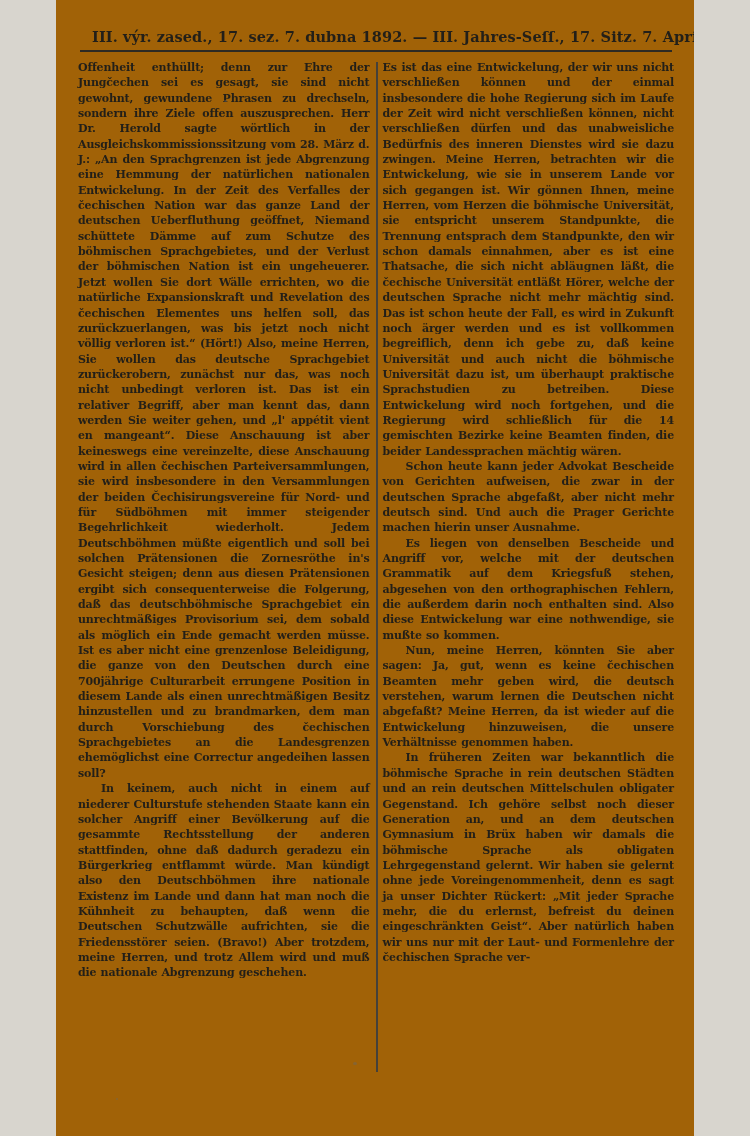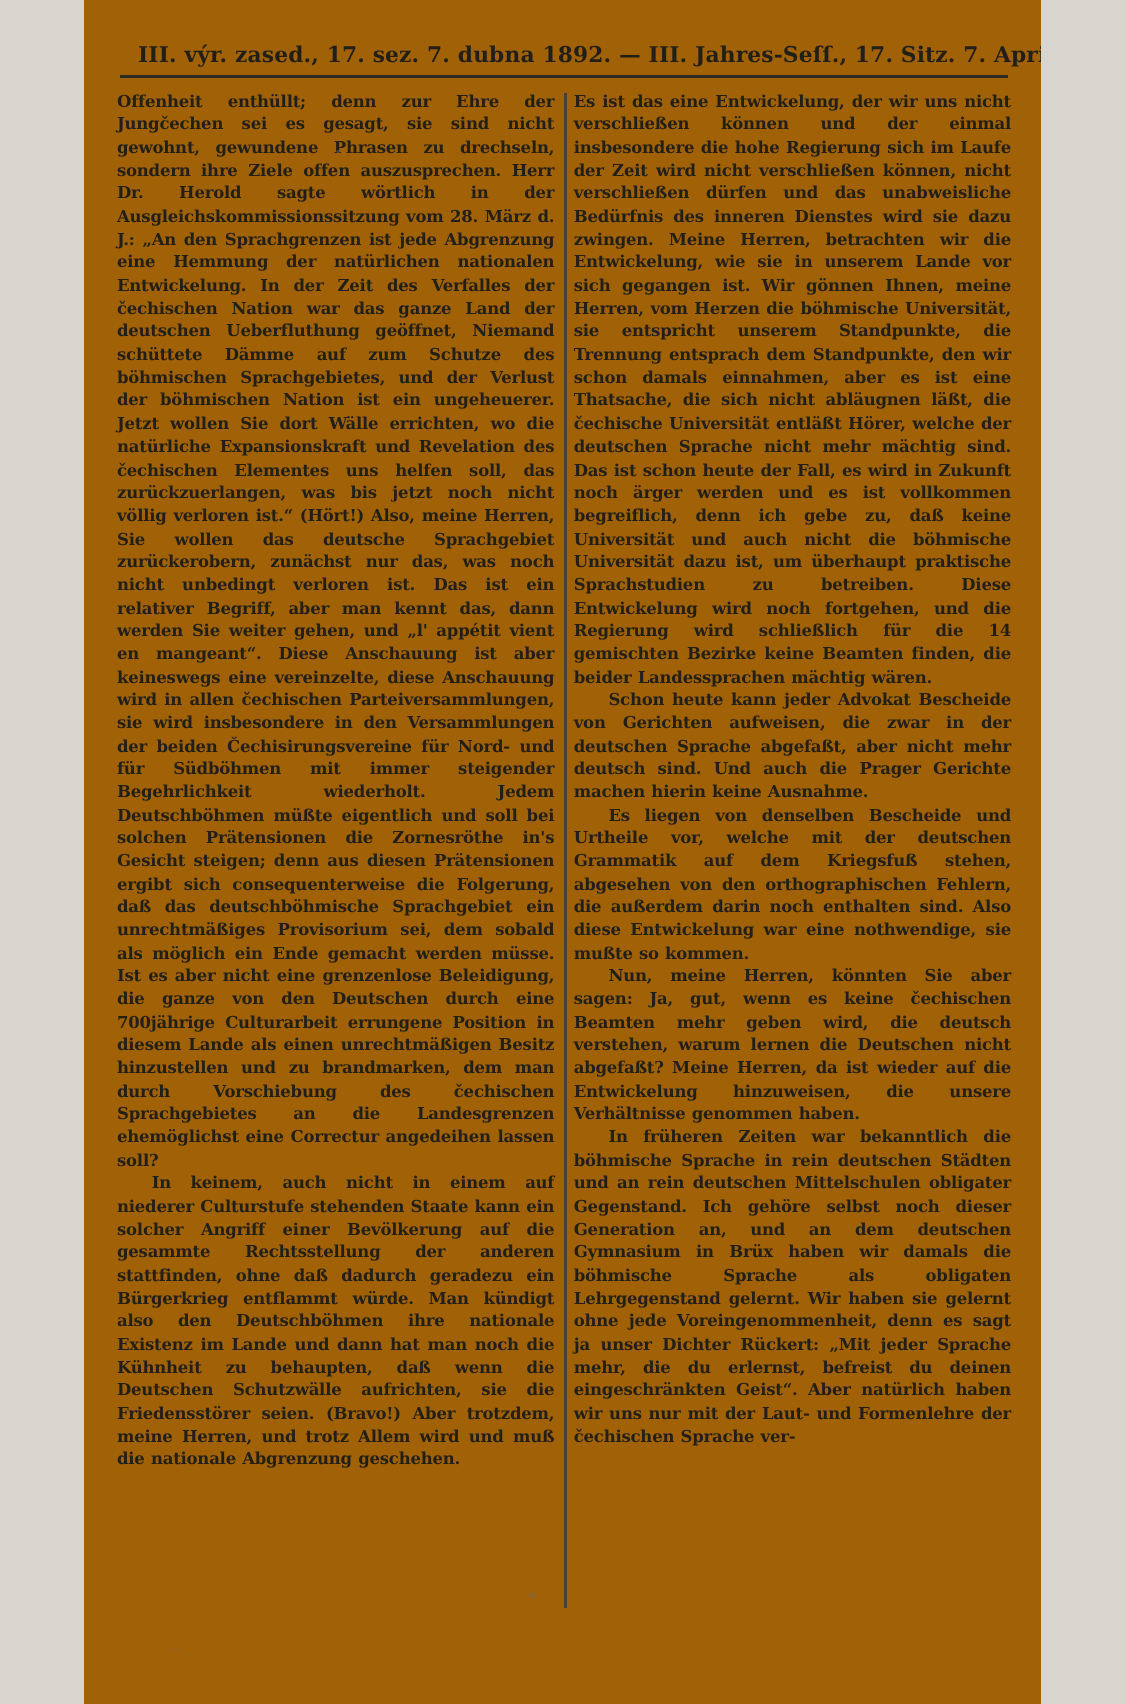--- a/index.html
+++ b/index.html
@@ -88,22 +88,22 @@
 
     <div class="column">
       <p class="cont">Offenheit enthüllt; denn zur Ehre der Jungčechen sei es gesagt, sie sind nicht gewohnt, gewundene Phrasen zu drechseln, sondern ihre Ziele offen auszusprechen. Herr Dr. Herold sagte wörtlich in der Ausgleichskommissionssitzung vom 28. März d. J.: „An den Sprachgrenzen ist jede Abgrenzung eine Hemmung der natürlichen nationalen Entwickelung. In der Zeit des Verfalles der čechischen Nation war das ganze Land der deutschen Ueberfluthung geöffnet, Niemand schüttete Dämme auf zum Schutze des böhmischen Sprachgebietes, und der Verlust der böhmischen Nation ist ein ungeheuerer. Jetzt wollen Sie dort Wälle errichten, wo die natürliche Expansionskraft und Revelation des čechischen Elementes uns helfen soll, das zurückzuerlangen, was bis jetzt noch nicht völlig verloren ist.“ (Hört!) Also, meine Herren, Sie wollen das deutsche Sprachgebiet zurückerobern, zunächst nur das, was noch nicht unbedingt verloren ist. Das ist ein relativer Begriff, aber man kennt das, dann werden Sie weiter gehen, und „l' appétit vient en mangeant“. Diese Anschauung ist aber keineswegs eine vereinzelte, diese Anschauung wird in allen čechischen Parteiversammlungen, sie wird insbesondere in den Versammlungen der beiden Čechisirungsvereine für Nord- und für Südböhmen mit immer steigender Begehrlichkeit wiederholt. Jedem Deutschböhmen müßte eigentlich und soll bei solchen Prätensionen die Zornesröthe in's Gesicht steigen; denn aus diesen Prätensionen ergibt sich consequenterweise die Folgerung, daß das deutschböhmische Sprachgebiet ein unrechtmäßiges Provisorium sei, dem sobald als möglich ein Ende gemacht werden müsse. Ist es aber nicht eine grenzenlose Beleidigung, die ganze von den Deutschen durch eine 700jährige Culturarbeit errungene Position in diesem Lande als einen unrechtmäßigen Besitz hinzustellen und zu brandmarken, dem man durch Vorschiebung des čechischen Sprachgebietes an die Landesgrenzen ehemöglichst eine Correctur angedeihen lassen soll?</p>
       <p>In keinem, auch nicht in einem auf niederer Culturstufe stehenden Staate kann ein solcher Angriff einer Bevölkerung auf die gesammte Rechtsstellung der anderen stattfinden, ohne daß dadurch geradezu ein Bürgerkrieg entflammt würde. Man kündigt also den Deutschböhmen ihre nationale Existenz im Lande und dann hat man noch die Kühnheit zu behaupten, daß wenn die Deutschen Schutzwälle aufrichten, sie die Friedensstörer seien. (Bravo!) Aber trotzdem, meine Herren, und trotz Allem wird und muß die nationale Abgrenzung geschehen.</p>
     </div>
 
     <div class="col-divider"></div>
 
     <div class="column">
       <p class="cont">Es ist das eine Entwickelung, der wir uns nicht verschließen können und der einmal insbesondere die hohe Regierung sich im Laufe der Zeit wird nicht verschließen können, nicht verschließen dürfen und das unabweisliche Bedürfnis des inneren Dienstes wird sie dazu zwingen. Meine Herren, betrachten wir die Entwickelung, wie sie in unserem Lande vor sich gegangen ist. Wir gönnen Ihnen, meine Herren, vom Herzen die böhmische Universität, sie entspricht unserem Standpunkte, die Trennung entsprach dem Standpunkte, den wir schon damals einnahmen, aber es ist eine Thatsache, die sich nicht abläugnen läßt, die čechische Universität entläßt Hörer, welche der deutschen Sprache nicht mehr mächtig sind. Das ist schon heute der Fall, es wird in Zukunft noch ärger werden und es ist vollkommen begreiflich, denn ich gebe zu, daß keine Universität und auch nicht die böhmische Universität dazu ist, um überhaupt praktische Sprachstudien zu betreiben. Diese Entwickelung wird noch fortgehen, und die Regierung wird schließlich für die 14 gemischten Bezirke keine Beamten finden, die beider Landessprachen mächtig wären.</p>
-      <p>Schon heute kann jeder Advokat Bescheide von Gerichten aufweisen, die zwar in der deutschen Sprache abgefaßt, aber nicht mehr deutsch sind. Und auch die Prager Gerichte machen hierin keine Ausnahme.</p>
-      <p>Es liegen von denselben Bescheide und Urtheile vor, welche mit der deutschen Grammatik auf dem Kriegsfuß stehen, abgesehen von den orthographischen Fehlern, die außerdem darin noch enthalten sind. Also diese Entwickelung war eine nothwendige, sie mußte so kommen.</p>
+      <p>Schon heute kann jeder Advokat Bescheide von Gerichten aufweisen, die zwar in der deutschen Sprache abgefaßt, aber nicht mehr deutsch sind. Und auch die Prager Gerichte machen hierin unser Ausnahme.</p>
+      <p>Es liegen von denselben Bescheide und Angriff vor, welche mit der deutschen Grammatik auf dem Kriegsfuß stehen, abgesehen von den orthographischen Fehlern, die außerdem darin noch enthalten sind. Also diese Entwickelung war eine nothwendige, sie mußte so kommen.</p>
       <p>Nun, meine Herren, könnten Sie aber sagen: Ja, gut, wenn es keine čechischen Beamten mehr geben wird, die deutsch verstehen, warum lernen die Deutschen nicht abgefaßt? Meine Herren, da ist wieder auf die Entwickelung hinzuweisen, die unsere Verhältnisse genommen haben.</p>
       <p>In früheren Zeiten war bekanntlich die böhmische Sprache in rein deutschen Städten und an rein deutschen Mittelschulen obligater Gegenstand. Ich gehöre selbst noch dieser Generation an, und an dem deutschen Gymnasium in Brüx haben wir damals die böhmische Sprache als obligaten Lehrgegenstand gelernt. Wir haben sie gelernt ohne jede Voreingenommenheit, denn es sagt ja unser Dichter Rückert: „Mit jeder Sprache mehr, die du erlernst, befreist du deinen eingeschränkten Geist“. Aber natürlich haben wir uns nur mit der Laut- und Formenlehre der čechischen Sprache ver-</p>
     </div>
 
   </div>
 
   <span class="speck" style="left:168px; top:100px; width:3px; height:2px;"></span>
   <span class="speck" style="left:297px; top:1062px; width:4px; height:3px;"></span>
   <span class="speck" style="left:60px; top:1098px; width:2px; height:2px;"></span>
 

